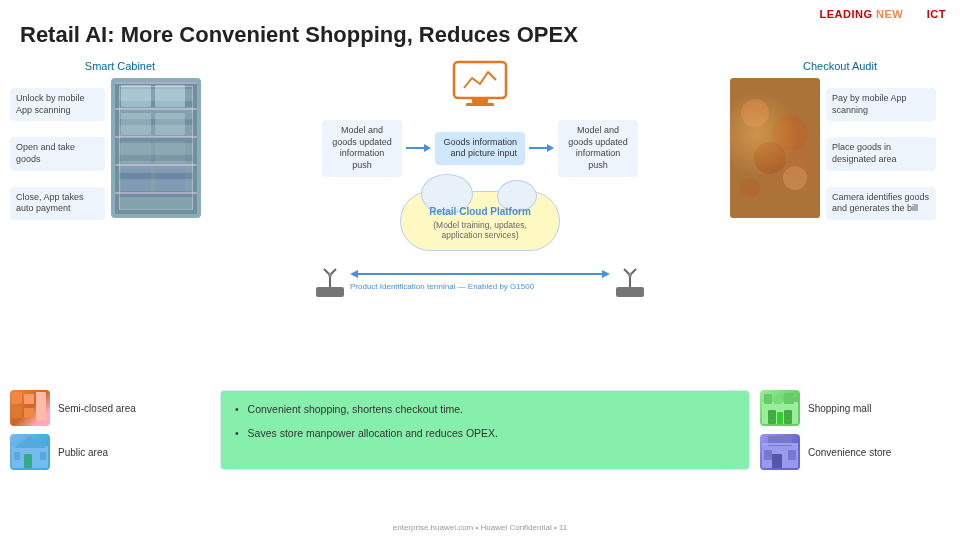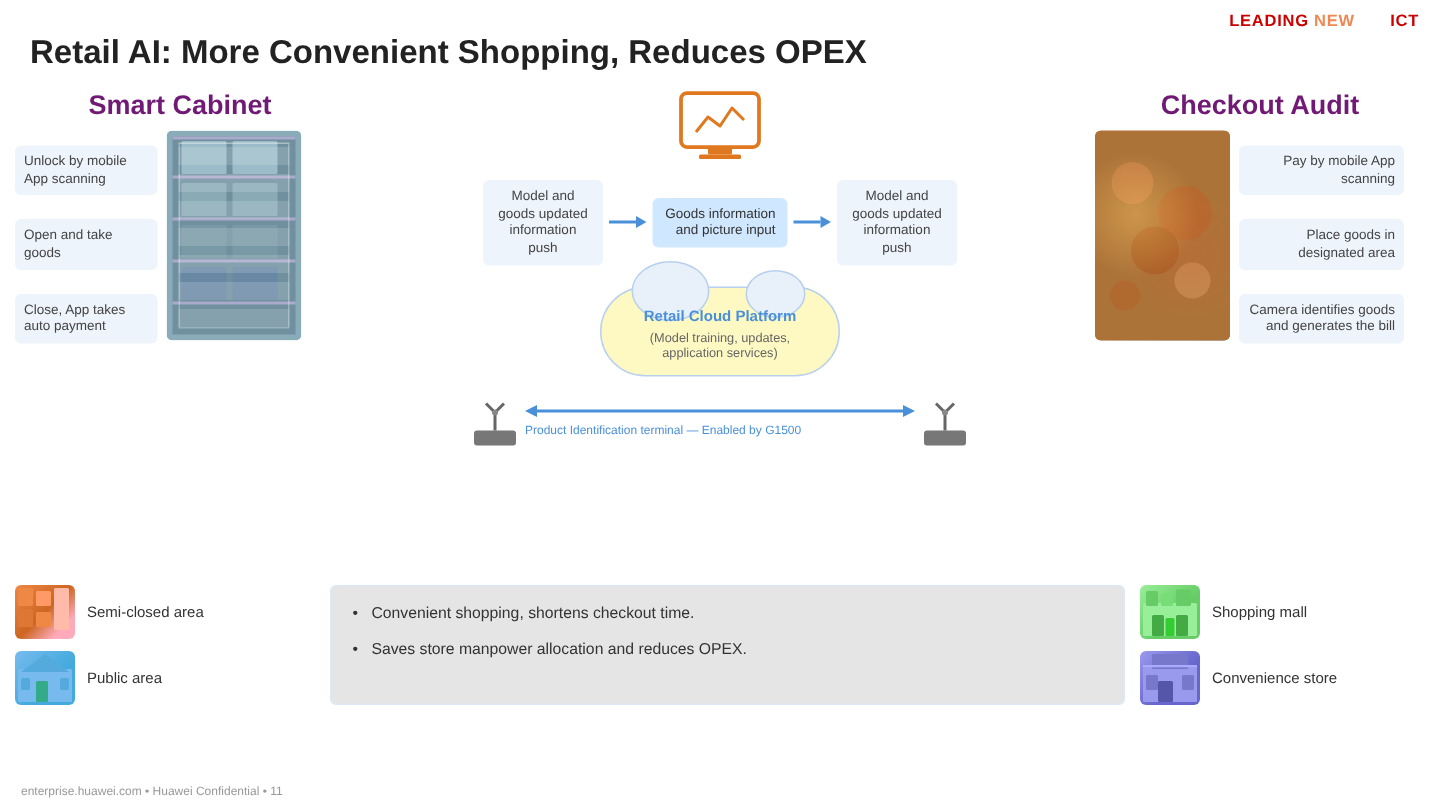--- a/index.html
+++ b/index.html
@@ -163,21 +163,20 @@
 
     
     .checkout-audit {
       width: 220px;
       flex-shrink: 0;
     }
     .checkout-content {
       display: flex;
       flex-direction: row;
       align-items: flex-start;
-      text-align: right;
     }
     .checkout-image {
       width: 90px;
       height: 140px;
       background: linear-gradient(135deg, #c85 40%, #964 70%, #642);
       border-radius: 4px;
       position: relative;
       overflow: hidden;
       flex-shrink: 0;
     }
@@ -279,21 +278,21 @@
       background: linear-gradient(135deg, #7be 0%, #4ad 60%);
     }
     .area-label {
       font-size: 10px;
       color: #333;
       line-height: 1.3;
     }
 
     .bottom-middle {
       flex: 1;
-      background: #e5e5e5;
+      background: #86efac;
       border: 1px solid #dde8f5;
       border-radius: 4px;
       padding: 10px 14px;
       font-size: 10.5px;
       color: #333;
       line-height: 1.7;
     }
     .bullet { margin-left: 6px; }
 
     .bottom-right {
@@ -330,21 +329,21 @@
       line-height: 1.3;
     }
 
     
     .footer {
       position: absolute;
       bottom: 8px;
       left: 14px;
       right: 14px;
       display: flex;
-      flex-direction: row;
+      flex-direction: column;
       align-items: center;
       justify-content: space-between;
     }
     .footer-left {
       font-size: 8px;
       color: #999;
     }
     .footer-logo {
       display: flex;
       align-items: center;
@@ -359,23 +358,23 @@
       font-weight: bold;
       color: #c00;
       letter-spacing: 1px;
     }
 
     
     .section-heading {
       display: flex;
       align-items: center;
       justify-content: center;
-      font-size: 18px;
-      font-weight: bold;
-      color: #701a75;
+      font-size: 11px;
+      font-weight: normal;
+      color: #0369a1;
       margin-bottom: 6px;
     }
 
     .top-row {
       display: flex;
       flex-direction: row;
       width: 100%;
       height: 190px;
       align-items: flex-start;
       gap: 0;

